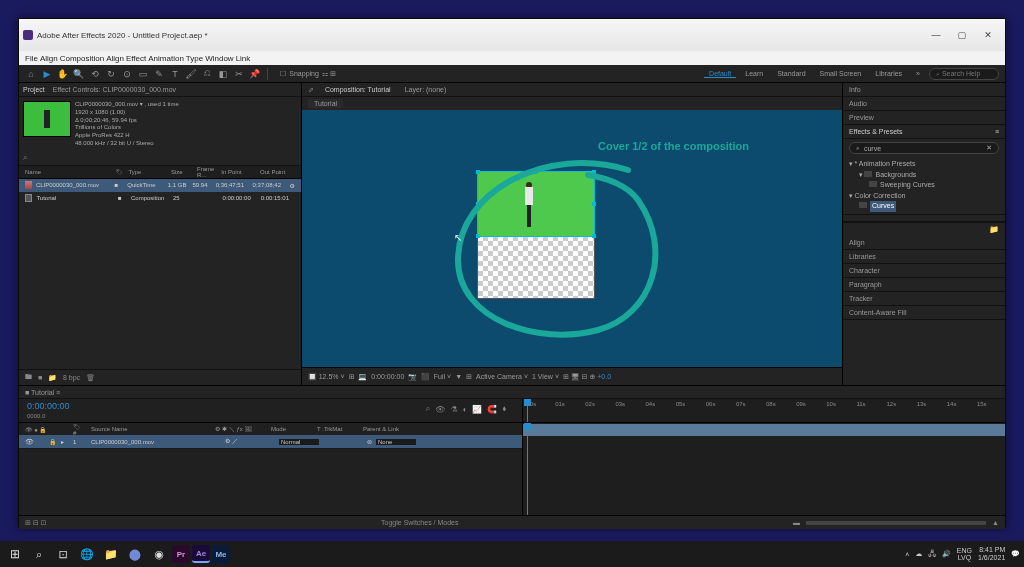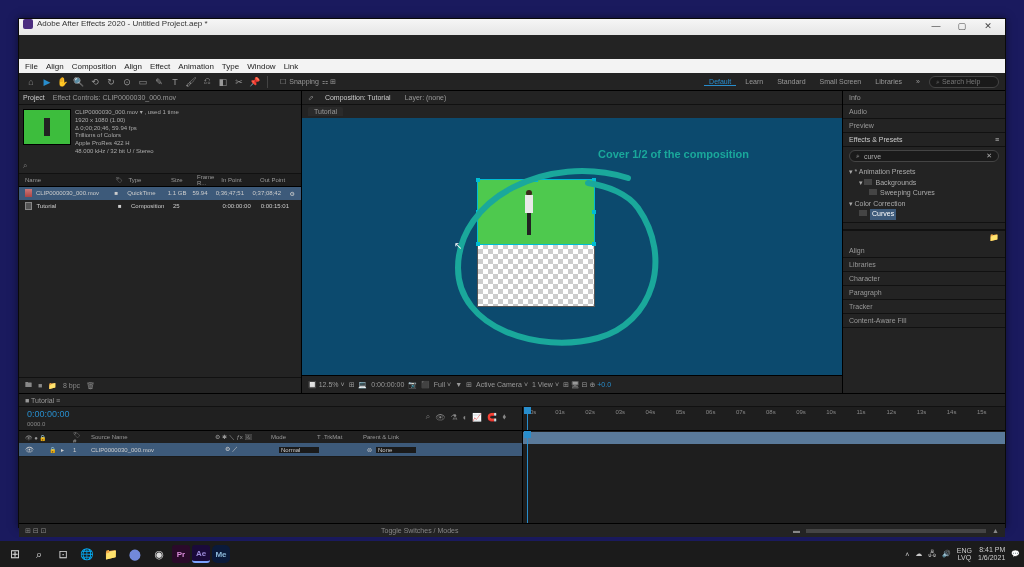--- a/index.html
+++ b/index.html
@@ -1,22 +1,22 @@
 <!DOCTYPE html>
 <html><head>
 <meta charset="utf-8">
 <style>
   * { box-sizing: border-box; margin: 0; padding: 0; font-family: 'Segoe UI', Tahoma, sans-serif; }
   body { background: #1a1a5e; width: 1024px; height: 567px; overflow: hidden; }
   .window { position: absolute; top: 18px; left: 18px; width: 988px; height: 510px; background: #232323; border: 1px solid #0a0a0a; box-shadow: 0 0 8px rgba(0,0,0,0.5); }
-  .titlebar { height: 16px; background: linear-gradient(#f6f6f6,#e6e6e6); display: flex; align-items: flex-start; font-size: 8px; color: #333; padding: 0 4px; }
+  .titlebar { height: 16px; background: linear-gradient(#f6f6f6,#e6e6e6); display: flex; align-items: center; font-size: 8px; color: #333; padding: 16px 4px; }
   .titlebar .icon { width: 10px; height: 10px; background: #4b2d7f; border-radius: 2px; margin-right: 4px; }
   .titlebar .spacer { flex: 1; }
   .titlebar .wbtn { width: 26px; height: 14px; display: flex; align-items: center; justify-content: center; font-size: 9px; color: #444; }
-  .menubar { height: 14px; background: #f3f3f3; display: flex; align-items: center; gap: 8px; padding: 0 6px; font-size: 8px; color: #222; margin-top: 24px; }
+  .menubar { height: 14px; background: #f3f3f3; display: flex; align-items: center; gap: 2px; padding: 0 6px; font-size: 8px; color: #222; }
   .toolbar { height: 18px; background: #232323; border-bottom: 1px solid #000; display: flex; align-items: center; gap: 4px; padding: 0 6px; }
   .tool { width: 12px; height: 12px; display: flex; align-items: center; justify-content: center; font-size: 9px; color: #999; }
   .tool.sel { color: #288dcc; }
   .toolbar .sep { width: 1px; height: 12px; background: #444; margin: 0 2px; }
   .toolbar .snap { font-size: 7px; color: #999; margin-left: 6px; display: flex; align-items: center; gap: 3px; }
   .toolbar .rspacer { flex: 1; }
   .toolbar .ws { font-size: 7px; color: #999; padding: 0 5px; }
   .toolbar .ws.active { color: #288dcc; border-bottom: 1px solid #288dcc; }
   .toolbar .search { background: #1a1a1a; border: 1px solid #444; border-radius: 8px; font-size: 7px; color: #777; padding: 1px 6px; width: 70px; }
   .main { display: flex; height: 302px; }
@@ -112,21 +112,21 @@
   .layer-row .trk { width: 40px; background: #1a1a1a; padding: 0 2px; }
   .track-area { flex: 1; position: relative; background: #1e1e1e; }
   .track { position: absolute; height: 12px; background: #5a7a9a; top: 1px; left: 0; right: 0; }
   .tl-foot { height: 14px; border-top: 1px solid #000; display: flex; align-items: center; font-size: 7px; color: #888; padding: 0 6px; gap: 6px; }
   .tl-foot .spacer { flex: 1; }
   .taskbar { position: absolute; bottom: 0; left: 0; width: 1024px; height: 26px; background: #1b1b1b; display: flex; align-items: center; padding: 0 4px; gap: 2px; }
   .taskbar .tb { width: 22px; height: 20px; display: flex; align-items: center; justify-content: center; font-size: 11px; color: #ddd; }
   .taskbar .tb.win { font-size: 12px; }
   .taskbar .tb.pr { background: #2a0a2a; color: #d98cd9; font-size: 8px; font-weight: bold; border-radius: 3px; width: 18px; height: 18px; }
   .taskbar .tb.ae { background: #1a0a3a; color: #9c8cd9; font-size: 8px; font-weight: bold; border-radius: 3px; width: 18px; height: 18px; border-bottom: 2px solid #7aa3ff; }
-  .taskbar .tb.me { background: #0a1a3a; color: #8cb9d9; font-size: 8px; font-weight: bold; border-radius: 5px; width: 18px; height: 18px; text-align: center; }
+  .taskbar .tb.me { background: #0a1a3a; color: #8cb9d9; font-size: 8px; font-weight: bold; border-radius: 0; width: 18px; height: 18px; text-align: center; }
   .taskbar .spacer { flex: 1; }
   .taskbar .tray { display: flex; align-items: center; gap: 6px; font-size: 7px; color: #ccc; }
   .taskbar .clock { text-align: right; line-height: 1.1; }
 </style>
 </head>
 <body>
 
 <div class="window">
   <div class="titlebar">
     <div class="icon"></div>

